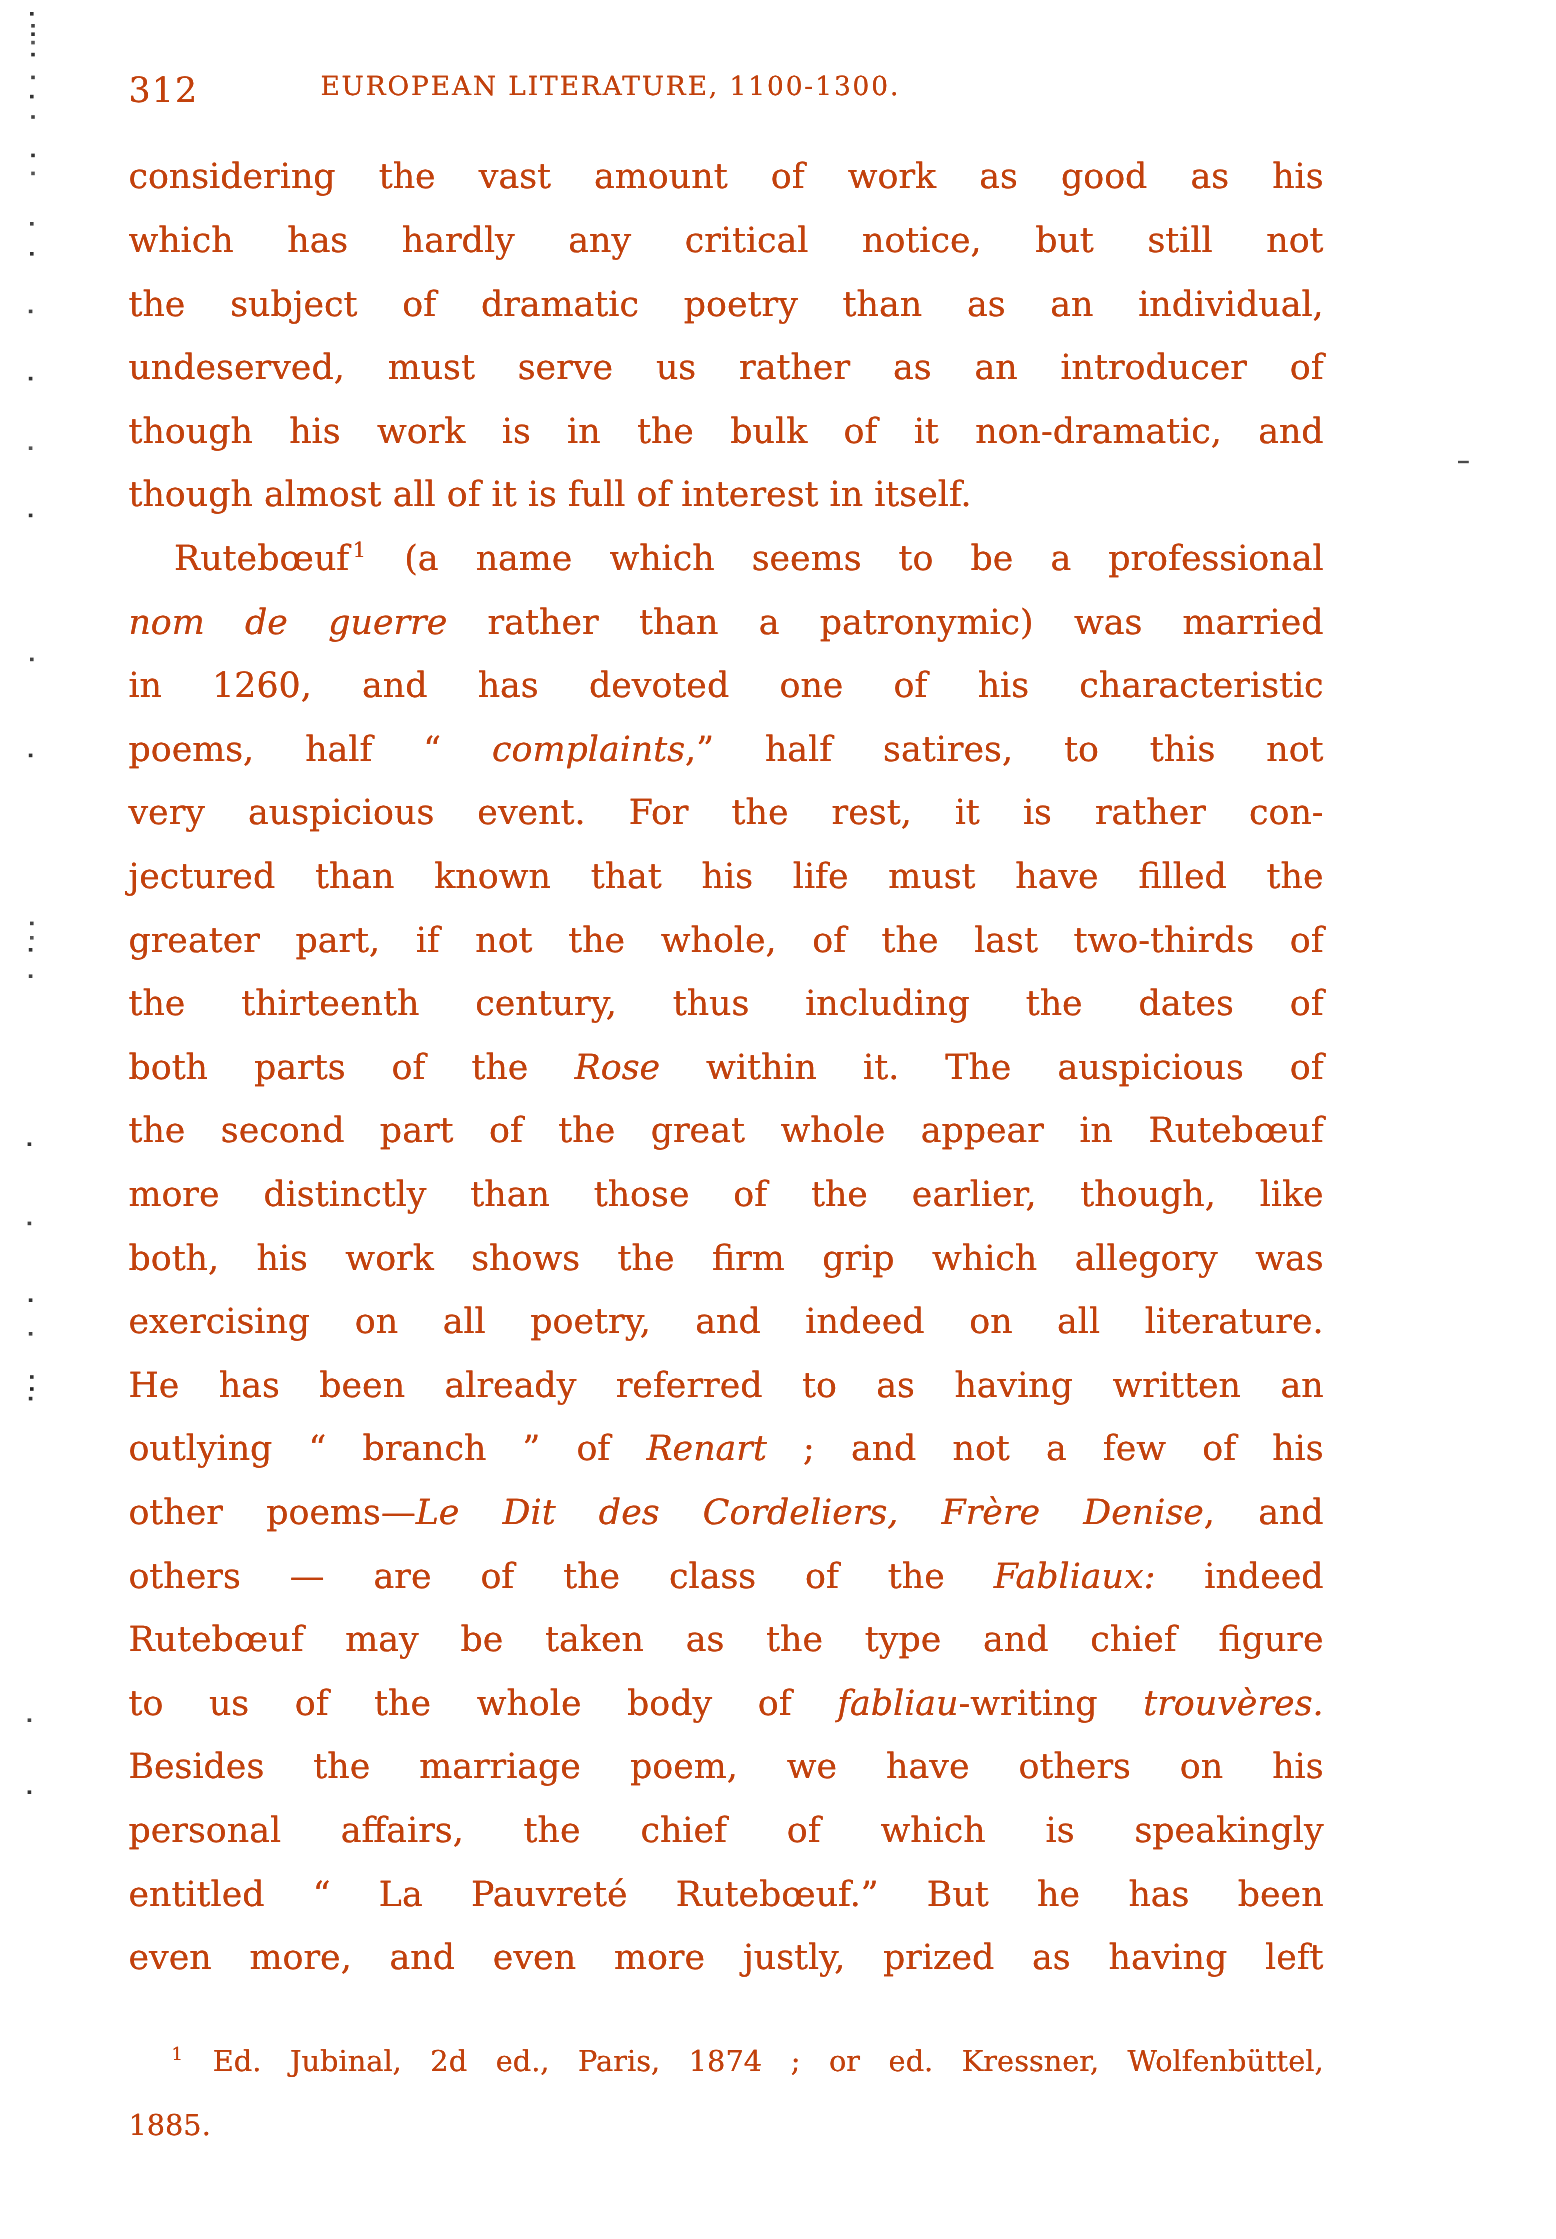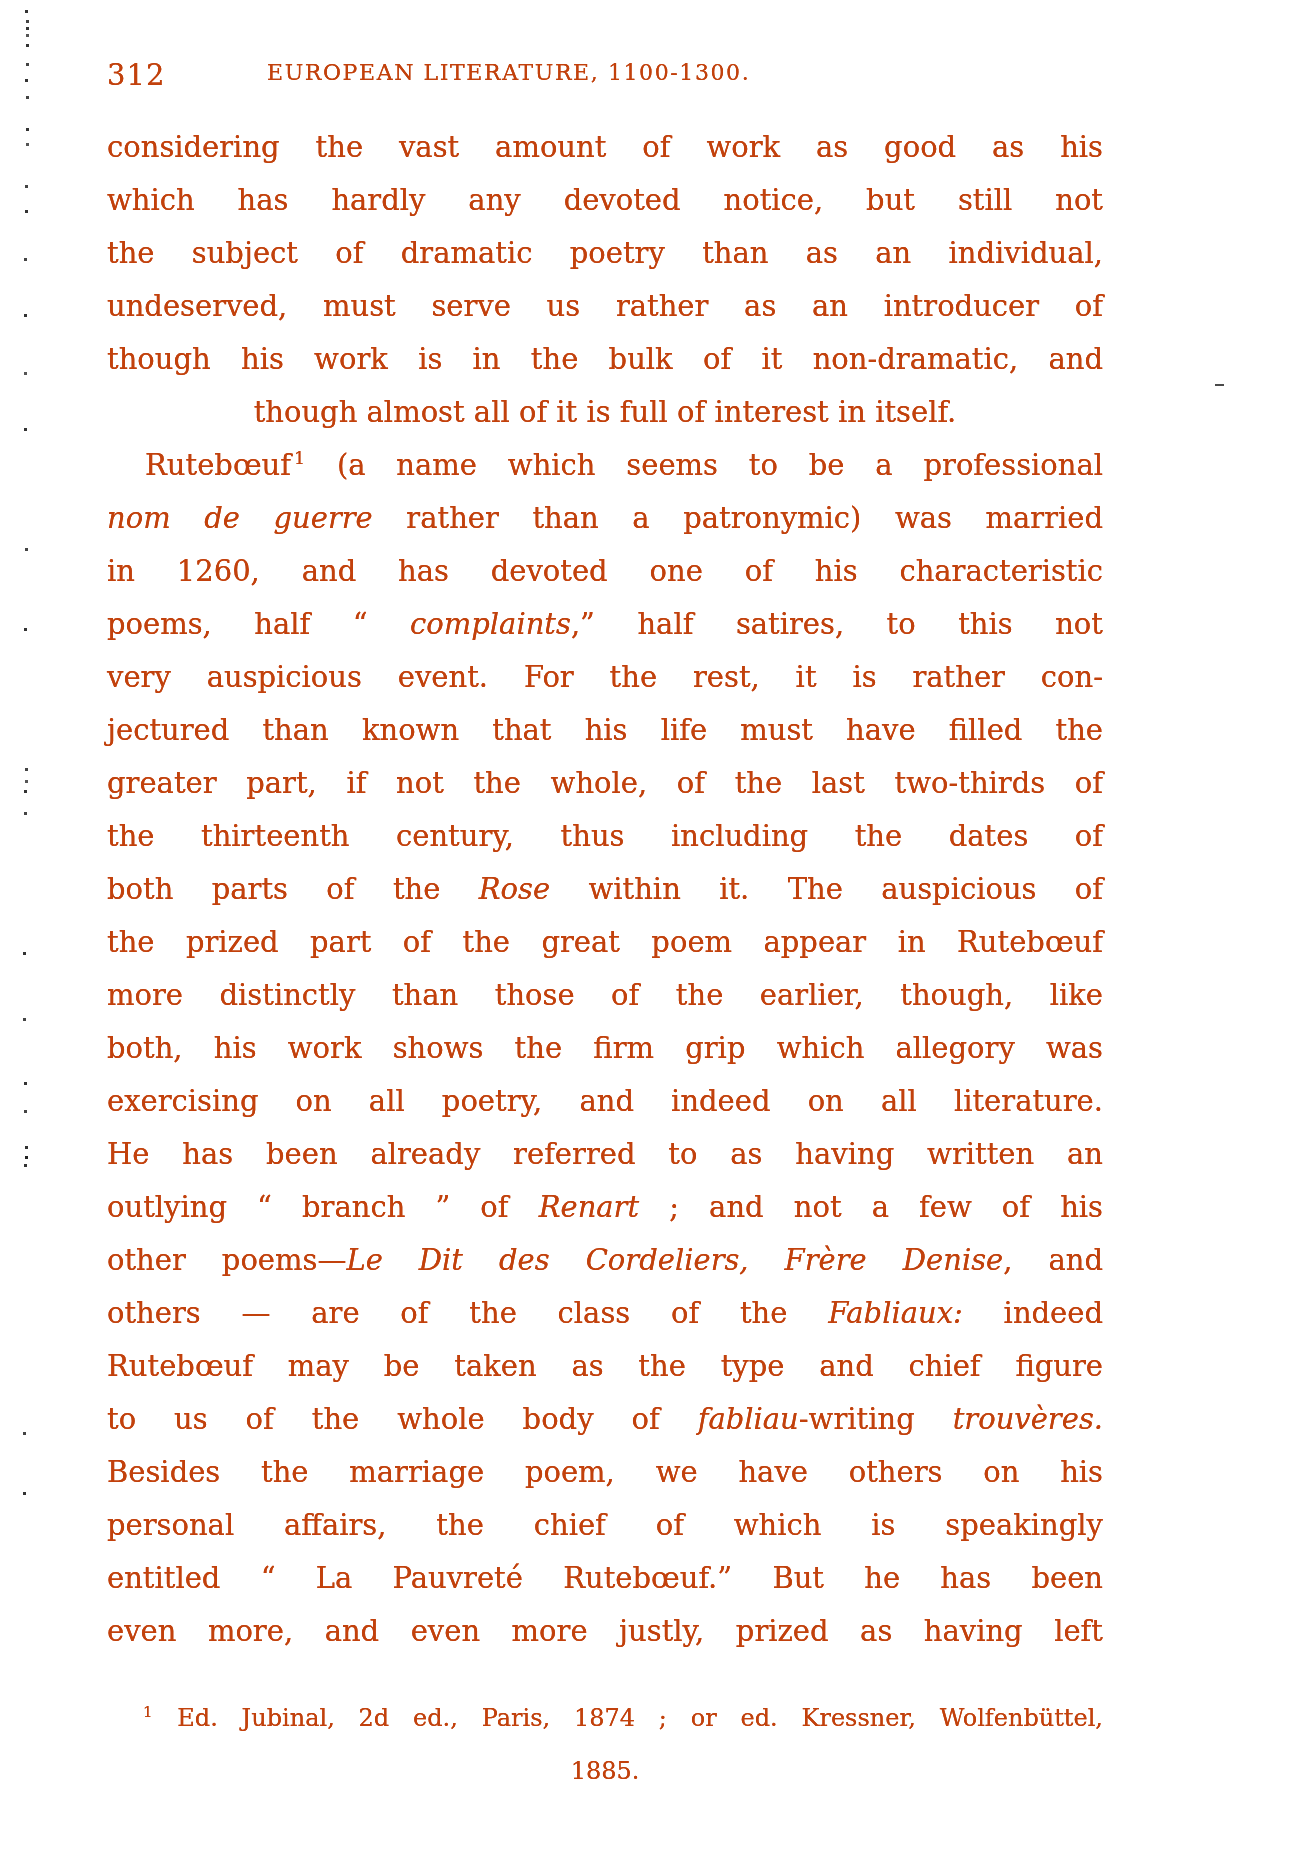--- a/index.html
+++ b/index.html
@@ -14,21 +14,21 @@
   }
   
   .pagehead { position:absolute; top:58px; left:107px; width:996px; height:40px; }
   .pagenum  { position:absolute; left:0; top:0; font-size:29px; letter-spacing:1px; }
   .running-title { position:absolute; left:160px; top:2px; font-size:22px; letter-spacing:1.6px; }
   
   .textblock {
     position:absolute; top:121px; left:107px; width:996px;
     font-size:29px; line-height:53px;
   }
-  .line { text-align:center; white-space:normal; }
+  .line { text-align:left; white-space:normal; }
   .line.j { text-align:justify; text-align-last:justify; }
   .line.ind { text-indent:38px; }
   .it  { font-style:italic; }
   .sup { font-size:0.6em; vertical-align:super; line-height:0; margin-left:3px; margin-right:1px; }
   
   .footnote {
     position:absolute; top:1692px; left:107px; width:996px;
     font-size:24px; line-height:53px;
   }
   .footnote .line.ind { text-indent:33px; }
@@ -58,35 +58,35 @@
   <div class="specks"></div>
   <div class="margin-dash"></div>
 
   <header class="pagehead">
     <span class="pagenum">312</span>
     <span class="running-title">EUROPEAN LITERATURE, 1100-1300.</span>
   </header>
 
   <main class="textblock">
       <div class="line j"><span>considering the vast amount of work as good as his</span></div>
-      <div class="line j"><span>which has hardly any devoted notice, but still not</span></div>
+      <div class="line j"><span>which has hardly any critical notice, but still not</span></div>
       <div class="line j"><span>the subject of dramatic poetry than as an individual,</span></div>
       <div class="line j"><span>undeserved, must serve us rather as an introducer of</span></div>
       <div class="line j"><span>though his work is in the bulk of it non-dramatic, and</span></div>
       <div class="line"><span>though almost all of it is full of interest in itself.</span></div>
       <div class="line j ind"><span>Rutebœuf</span><span class="sup">1</span><span> (a name which seems to be a professional</span></div>
       <div class="line j"><span class="it">nom de guerre</span><span> rather than a patronymic) was married</span></div>
       <div class="line j"><span>in 1260, and has devoted one of his characteristic</span></div>
       <div class="line j"><span>poems, half “ </span><span class="it">complaints</span><span>,” half satires, to this not</span></div>
       <div class="line j"><span>very auspicious event.  For the rest, it is rather con-</span></div>
       <div class="line j"><span>jectured than known that his life must have filled the</span></div>
       <div class="line j"><span>greater part, if not the whole, of the last two-thirds of</span></div>
       <div class="line j"><span>the thirteenth century, thus including the dates of</span></div>
       <div class="line j"><span>both parts of the </span><span class="it">Rose</span><span> within it.  The auspicious of</span></div>
-      <div class="line j"><span>the prized part of the great poem appear in Rutebœuf</span></div>
+      <div class="line j"><span>the second part of the great whole appear in Rutebœuf</span></div>
       <div class="line j"><span>more distinctly than those of the earlier, though, like</span></div>
       <div class="line j"><span>both, his work shows the firm grip which allegory was</span></div>
       <div class="line j"><span>exercising on all poetry, and indeed on all literature.</span></div>
       <div class="line j"><span>He has been already referred to as having written an</span></div>
       <div class="line j"><span>outlying “ branch ” of </span><span class="it">Renart</span><span> ; and not a few of his</span></div>
       <div class="line j"><span>other poems—</span><span class="it">Le Dit des Cordeliers, Frère Denise</span><span>, and</span></div>
       <div class="line j"><span>others — are of the class of the </span><span class="it">Fabliaux:</span><span> indeed</span></div>
       <div class="line j"><span>Rutebœuf may be taken as the type and chief figure</span></div>
       <div class="line j"><span>to us of the whole body of </span><span class="it">fabliau</span><span>-writing </span><span class="it">trouvères.</span></div>
       <div class="line j"><span>Besides the marriage poem, we have others on his</span></div>

